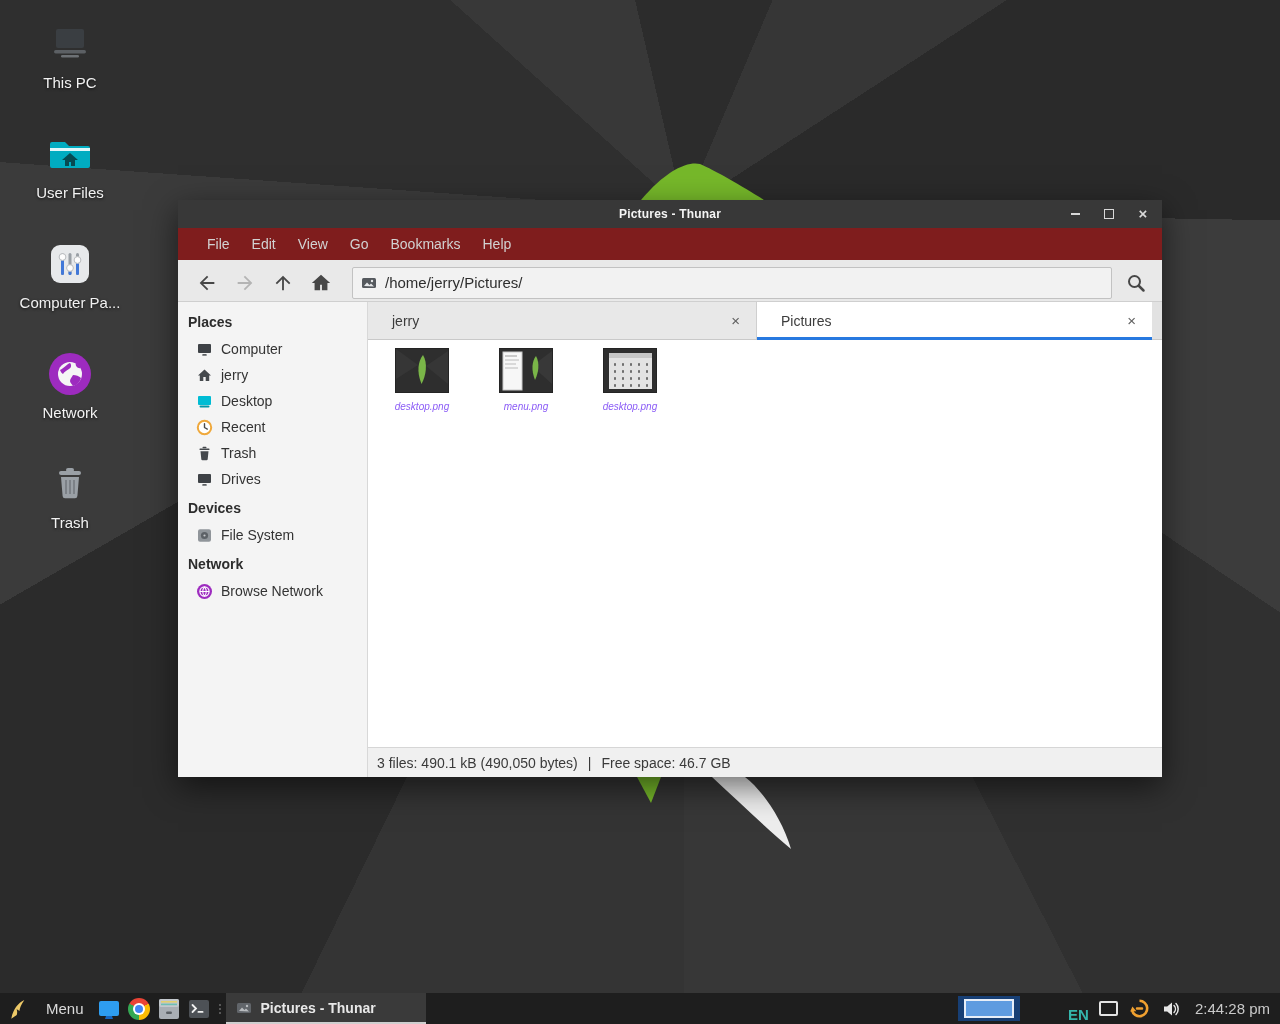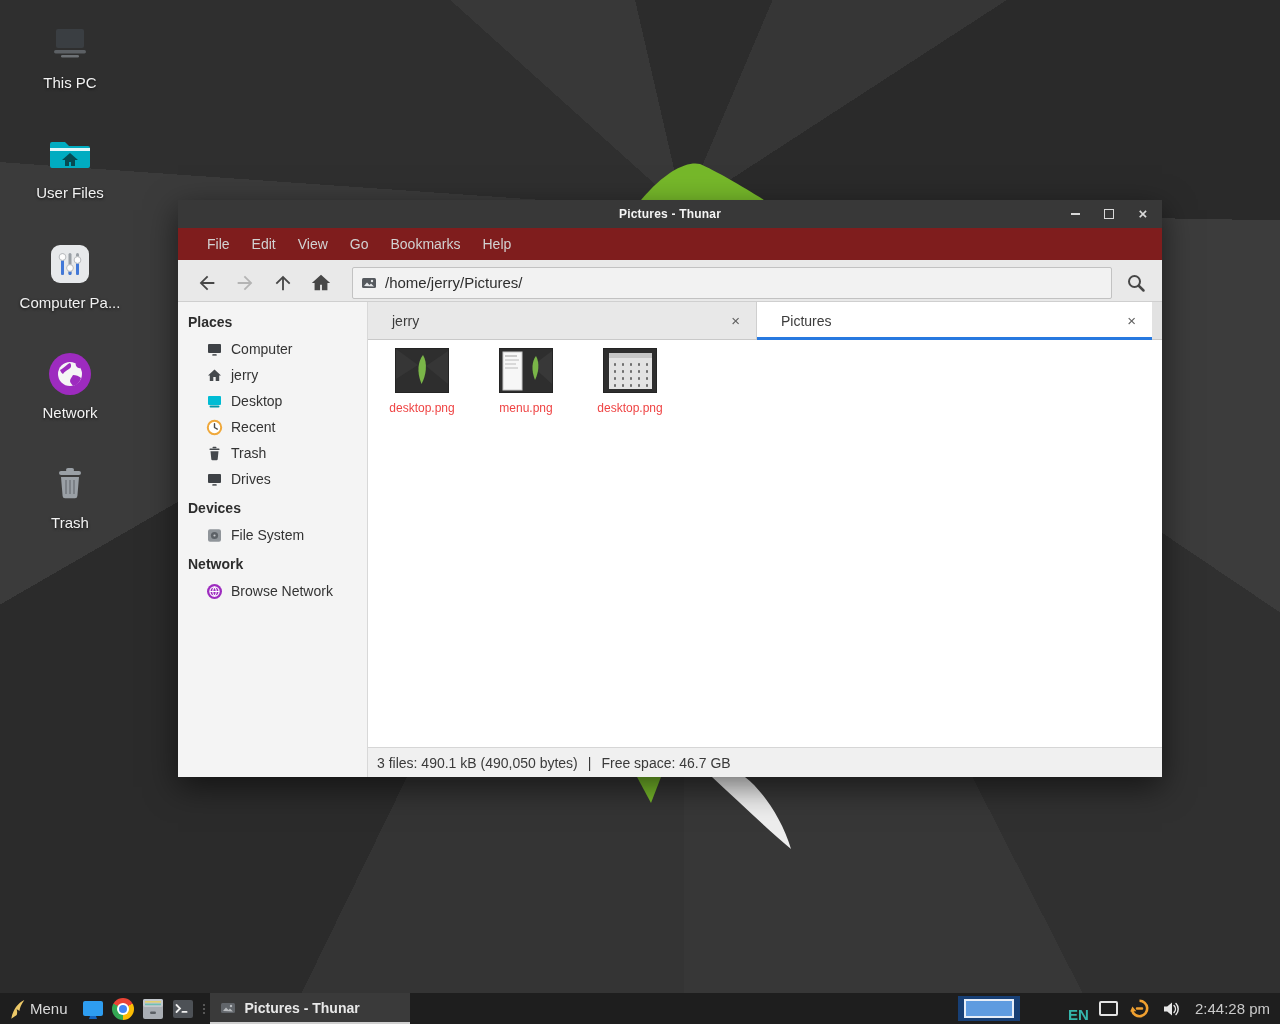--- a/index.html
+++ b/index.html
@@ -54,58 +54,58 @@
   .searchbtn{width:36px;height:32px;display:flex;align-items:center;
     justify-content:center;cursor:pointer;}
 
   .wbody{flex:1;display:flex;min-height:0;}
   .sidebar{width:190px;flex:0 0 190px;background:#f4f4f4;
     border-right:1px solid #d8d8d8;overflow:hidden;box-sizing:border-box;}
   .side-header{font-size:14px;font-weight:bold;color:#2d2d2d;
     line-height:28px;padding-left:10px;margin-top:2px;}
   .side-header.first{margin-top:6px;}
   .side-row{height:26px;display:flex;align-items:center;gap:8px;
-    padding-left:28px;cursor:pointer;}
+    padding-left:18px;cursor:pointer;}
   .side-row .slabel{font-size:14px;color:#333;}
   .side-row svg{flex:0 0 auto;}
 
   .main{flex:1;display:flex;flex-direction:column;min-width:0;}
   .tabbar{height:38px;flex:0 0 38px;background:#e2e2e2;display:flex;
     border-bottom:1px solid #c9c9c9;box-sizing:border-box;}
   .tab{width:389px;display:flex;align-items:center;padding:0 12px 0 24px;
     box-sizing:border-box;cursor:pointer;position:relative;}
   .tab .tlabel{flex:1;font-size:14px;color:#3c3c3c;}
   .tab .tclose{color:#5f5f5f;font-size:15px;padding:0 4px;cursor:pointer;}
   .tab.inactive{background:#e8e8e8;border-right:1px solid #cfcfcf;}
   .tab.active{background:#ffffff;width:395px;}
   .tab.active::after{content:"";position:absolute;left:0;right:0;bottom:-1px;
     height:3px;background:#2779e0;}
 
   .files{flex:1;background:#fff;padding:8px 0 0 6px;display:flex;
     align-items:flex-start;gap:8px;}
   .fitem{width:96px;text-align:center;cursor:pointer;}
   .thumb{width:54px;height:45px;margin:0 auto;position:relative;
     background:#2e2e2e;overflow:hidden;border:1px solid #242424;box-sizing:border-box;}
-  .fname{margin-top:8px;font-size:12px;color:#ef4444;}
+  .fname{margin-top:8px;font-size:10px;color:#8b5cf6;font-style:italic;}
   .thumb .swin{position:absolute;left:5px;top:4px;width:43px;height:36px;
     background:#e3e3e3;}
   .thumb .swin .stb{height:5px;background:#c6c6c6;}
   .thumb .swin .sgrid{position:absolute;left:2px;top:8px;right:2px;bottom:2px;
     background-image:radial-gradient(circle,#6f6f6f 1.1px,transparent 1.2px);
     background-size:8px 7px;}
 
   .statusbar{height:30px;flex:0 0 30px;background:#f0f0f0;
     border-top:1px solid #d6d6d6;display:flex;align-items:center;
     padding-left:9px;gap:10px;box-sizing:border-box;}
   .statusbar span{font-size:14px;color:#3a3a3a;}
 
   
   .taskbar{position:absolute;left:0;bottom:0;width:1280px;height:31px;
     background:#1e1e1e;display:flex;align-items:center;z-index:5;}
-  .tb-menu{display:flex;align-items:center;gap:4px;padding:0 10px 0 8px;
+  .tb-menu{display:flex;align-items:center;gap:20px;padding:0 10px 0 8px;
     height:31px;cursor:pointer;}
   .tb-menu .mlabel{color:#dadada;font-size:15px;}
   .launcher{width:30px;height:31px;display:flex;align-items:center;
     justify-content:center;cursor:pointer;}
   .chrome{width:22px;height:22px;border-radius:50%;position:relative;
     background:conic-gradient(from -60deg,#ea4335 0deg 120deg,#fbbc05 120deg 240deg,#34a853 240deg 360deg);}
   .chrome::before{content:"";position:absolute;left:5px;top:5px;width:12px;
     height:12px;border-radius:50%;background:#fff;}
   .chrome::after{content:"";position:absolute;left:7px;top:7px;width:8px;
     height:8px;border-radius:50%;background:#4285f4;}

